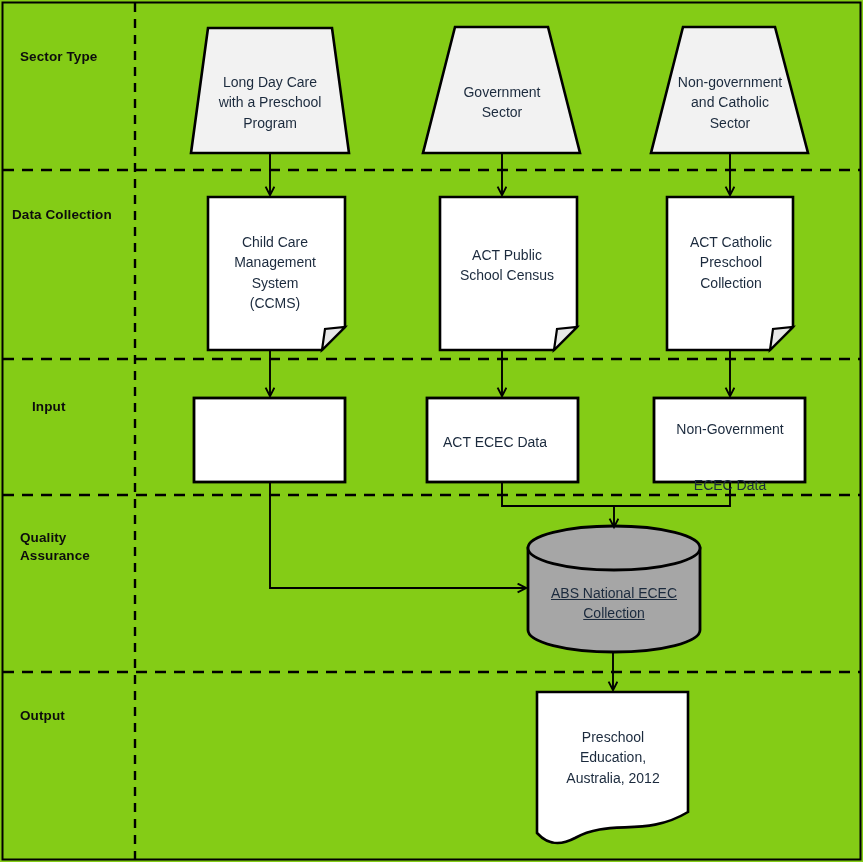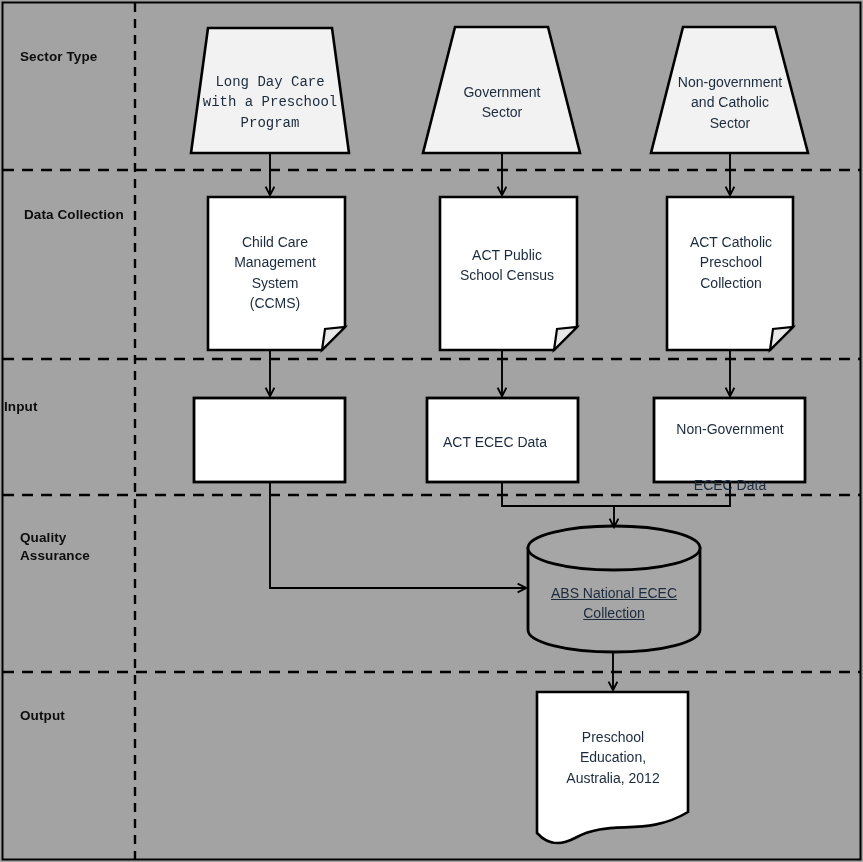--- a/index.html
+++ b/index.html
@@ -7,21 +7,21 @@
     padding: 0;
     background: #ffffff;
   }
   body {
     font-family: "Liberation Sans", sans-serif;
   }
   #stage {
     position: relative;
     width: 863px;
     height: 862px;
-    background: #a3a3a3;
+    background: #84cc16;
     overflow: hidden;
   }
   #diagram-svg {
     position: absolute;
     left: 0;
     top: 0;
     width: 863px;
     height: 862px;
   }
   .swim-label {
@@ -102,27 +102,27 @@
     <path d="M 270,482 L 270,588 L 526,588" fill="none" stroke="#000000" stroke-width="1.9" marker-end="url(#arrow-open)"></path>
 
     <path d="M 502,482 L 502,506 L 614,506" fill="none" stroke="#000000" stroke-width="1.9"></path>
     <path d="M 730,482 L 730,506 L 614,506" fill="none" stroke="#000000" stroke-width="1.9"></path>
     <line x1="614" y1="506" x2="614" y2="527" stroke="#000000" stroke-width="1.9" marker-end="url(#arrow-open)"></line>
 
     <line x1="613" y1="652" x2="613" y2="690" stroke="#000000" stroke-width="1.9" marker-end="url(#arrow-open)"></line>
   </svg>
 
   <div class="swim-label" style="left:20px; top:48px;">Sector Type</div>
-  <div class="swim-label" style="left:24px; top:206px;">Data Collection</div>
-  <div class="swim-label" style="left:4px; top:398px;">Input</div>
+  <div class="swim-label" style="left:12px; top:206px;">Data Collection</div>
+  <div class="swim-label" style="left:32px; top:398px;">Input</div>
   <div class="swim-label" style="left:20px; top:529px; white-space:pre-line;">Quality
 Assurance</div>
   <div class="swim-label" style="left:20px; top:707px;">Output</div>
 
-  <div class="node-label" style="left:195px; top:72px; width:150px;font-family:Liberation Mono, monospace;">Long Day Care
+  <div class="node-label" style="left:195px; top:72px; width:150px;">Long Day Care
 with a Preschool
 Program</div>
   <div class="node-label" style="left:427px; top:82px; width:150px;">Government
 Sector</div>
   <div class="node-label" style="left:654px; top:72px; width:152px;">Non-government
 and Catholic
 Sector</div>
 
   <div class="node-label" style="left:200px; top:232px; width:150px;">Child Care
 Management

